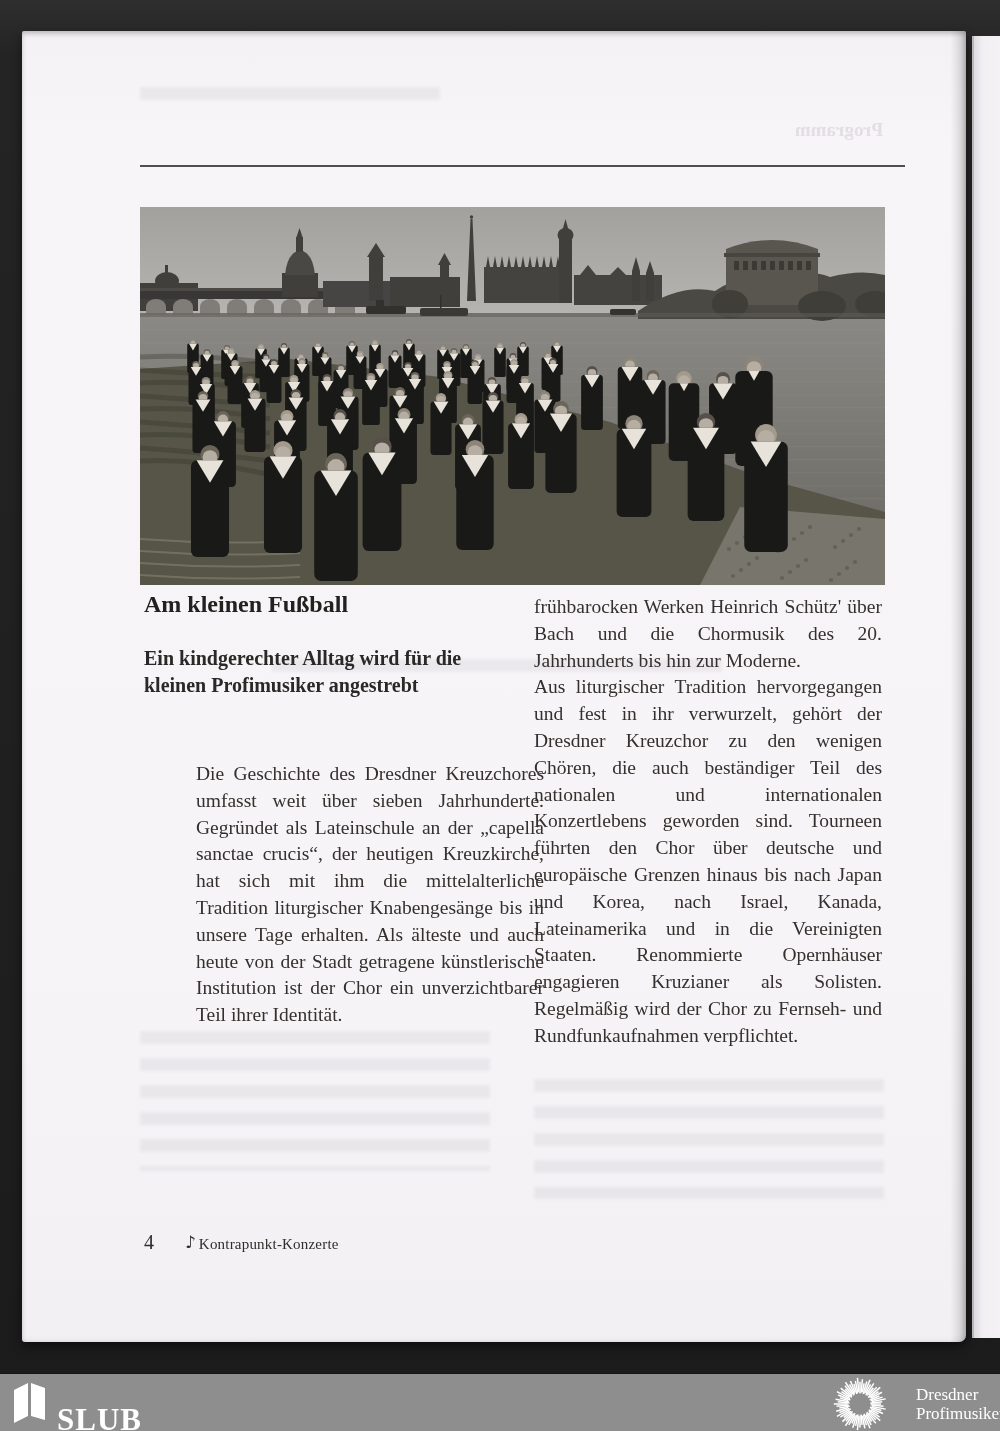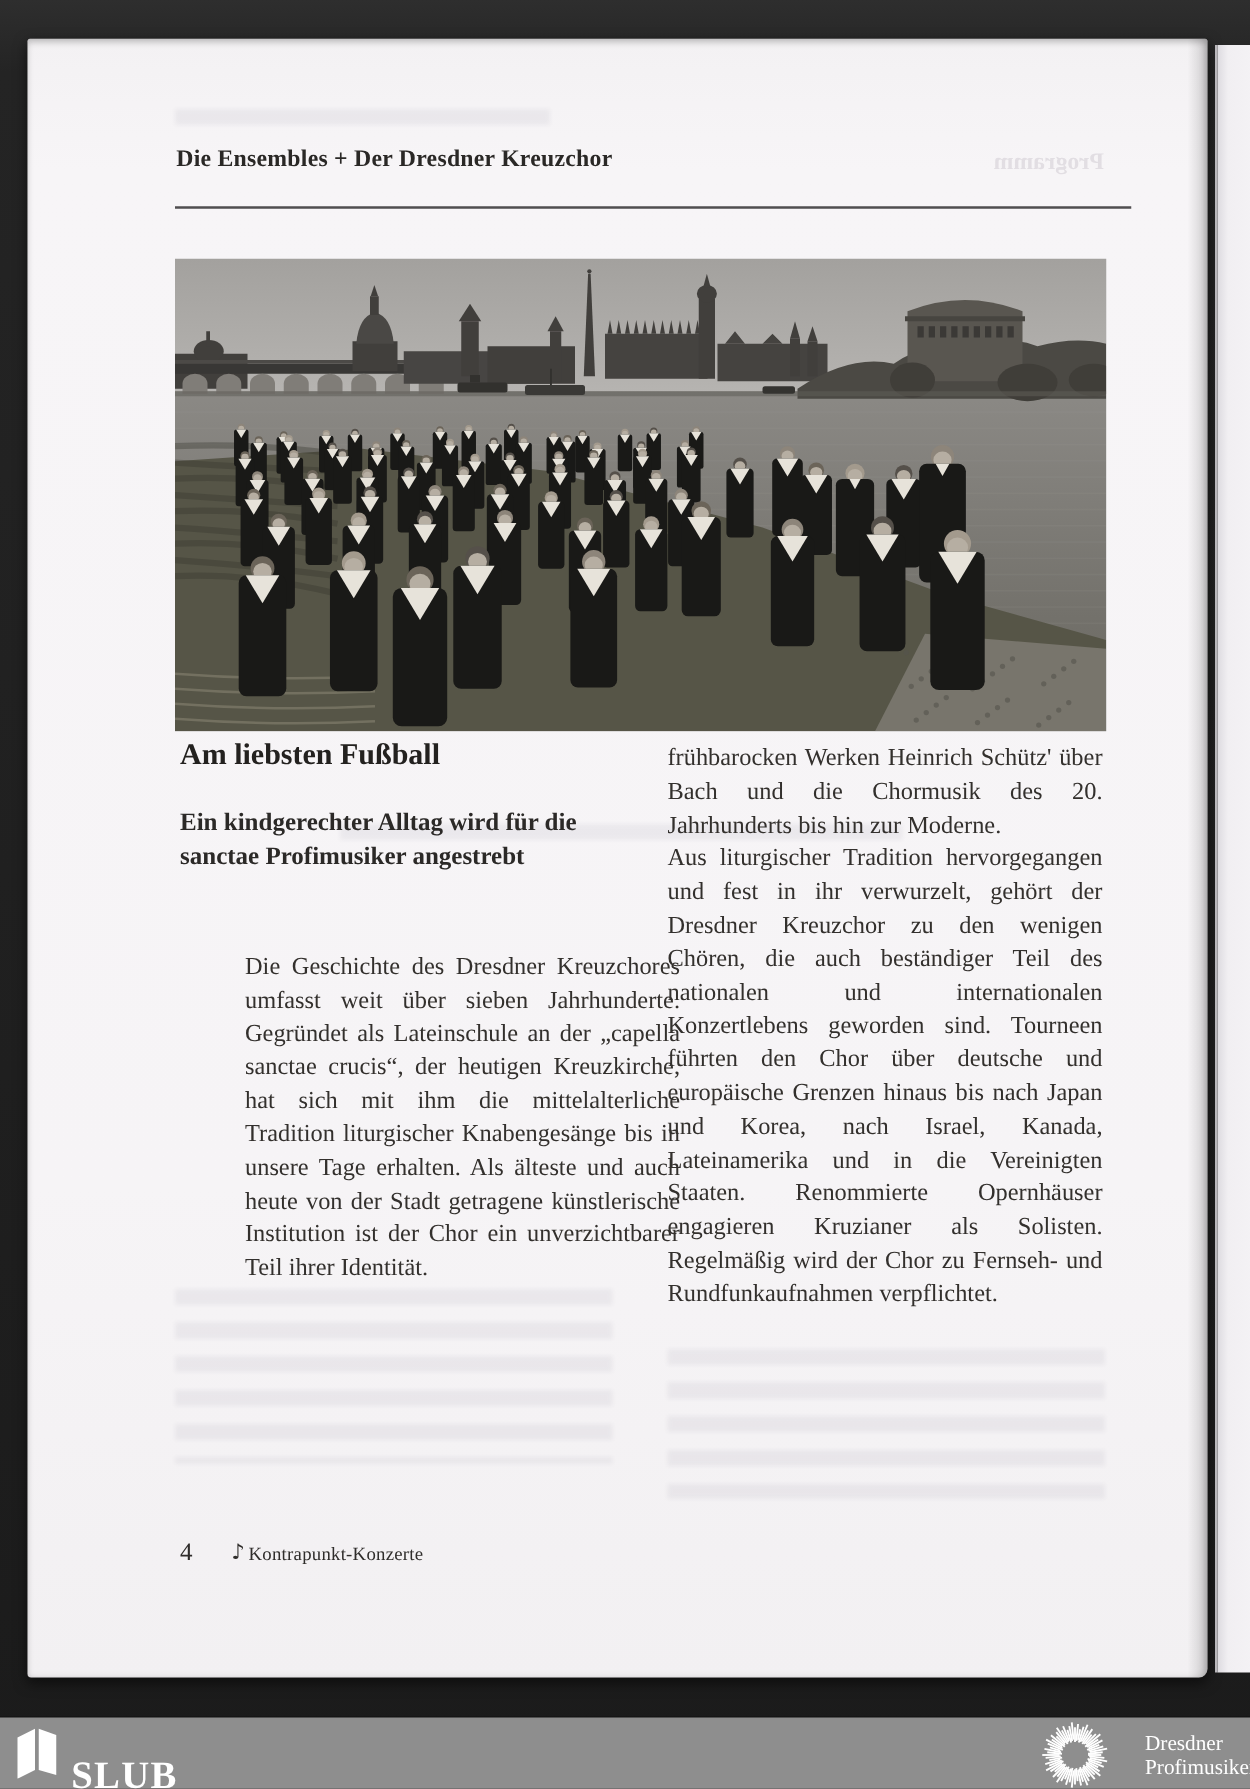--- a/index.html
+++ b/index.html
@@ -56,21 +56,20 @@
   .slub-text .slub-tagline{font-family:"Liberation Sans",sans-serif;font-weight:bold;font-size:15px;color:#fff;margin-top:3px;}
   .dp{position:absolute;left:832px;top:2px;display:flex;align-items:center;}
   .dp-star{width:56px;height:56px;}
   .dp-text{font-family:"Liberation Serif",serif;color:#fff;font-size:17px;line-height:19px;margin-left:28px;}
 </style>
 </head>
 <body>
 
 <div class="page">
 
-  <div class="header-title">Die Ensembles + Der Dresdner Kreuzchor</div>
   <div class="bleed-programm">Programm</div>
   <div class="header-rule"></div>
 
   <div class="ghost" style="left:118px;top:56px;width:300px;height:20px;"></div>
   <div class="ghost" style="left:250px;top:628px;width:450px;height:26px;"></div>
   <div class="ghost" style="left:118px;top:1000px;width:350px;height:140px;"></div>
   <div class="ghost" style="left:512px;top:1048px;width:350px;height:120px;"></div>
 
   <div class="photo">
     <svg id="choir-photo-svg" width="745" height="378" viewBox="0 0 745 378" xmlns="http://www.w3.org/2000/svg">
@@ -491,22 +490,22 @@
         <ellipse cx="494" cy="219.0976" rx="6.7626" ry="6.2424" fill="#b6aea2"></ellipse>
         <rect x="476.66" y="221.872" width="34.68" height="88.128" rx="5.61" fill="#191917"></rect>
         <path d="M481.76,221.872 L506.24,221.872 L494,242.27200000000002 Z" fill="#e7e3da"></path>
         <circle cx="421" cy="201.82" r="7.82" fill="#6b6459"></circle>
         <ellipse cx="421" cy="204.0096" rx="6.099600000000001" ry="5.6304" fill="#b6aea2"></ellipse>
         <rect x="405.36" y="206.512" width="31.28" height="79.488" rx="5.06" fill="#191917"></rect>
         <path d="M409.96,206.512 L432.04,206.512 L421,224.912 Z" fill="#e7e3da"></path>
       </svg>
   </div>
 
-  <div class="headline">Am liebsten Fußball</div>
-  <div class="subheadline">Ein kindgerechter Alltag wird für die sanctae Profimusiker angestrebt</div>
+  <div class="headline">Am kleinen Fußball</div>
+  <div class="subheadline">Ein kindgerechter Alltag wird für die kleinen Profimusiker angestrebt</div>
 
   <div class="col col-left">
       <p>Die Geschichte des Dresdner Kreuzchores umfasst weit über sieben Jahrhunderte. Gegründet als Lateinschule an der „capella sanctae crucis“, der heutigen Kreuzkirche, hat sich mit ihm die mittelalterliche Tradition liturgischer Knabengesänge bis in unsere Tage erhalten. Als älteste und auch heute von der Stadt getragene künstlerische Institution ist der Chor ein unverzichtbarer Teil ihrer Identität.</p>
     </div>
   <div class="col col-right">
       <p>frühbarocken Werken Heinrich Schütz' über Bach und die Chormusik des 20. Jahrhunderts bis hin zur Moderne.</p>
       <p>Aus liturgischer Tradition hervorgegangen und fest in ihr verwurzelt, gehört der Dresdner Kreuzchor zu den wenigen Chören, die auch beständiger Teil des nationalen und internationalen Konzertlebens geworden sind. Tourneen führten den Chor über deutsche und europäische Grenzen hinaus bis nach Japan und Korea, nach Israel, Kanada, Lateinamerika und in die Vereinigten Staaten. Renommierte Opernhäuser engagieren Kruzianer als Solisten. Regelmäßig wird der Chor zu Fernseh- und Rundfunkaufnahmen verpflichtet.</p>
     </div>
 
   <div class="page-footer">

